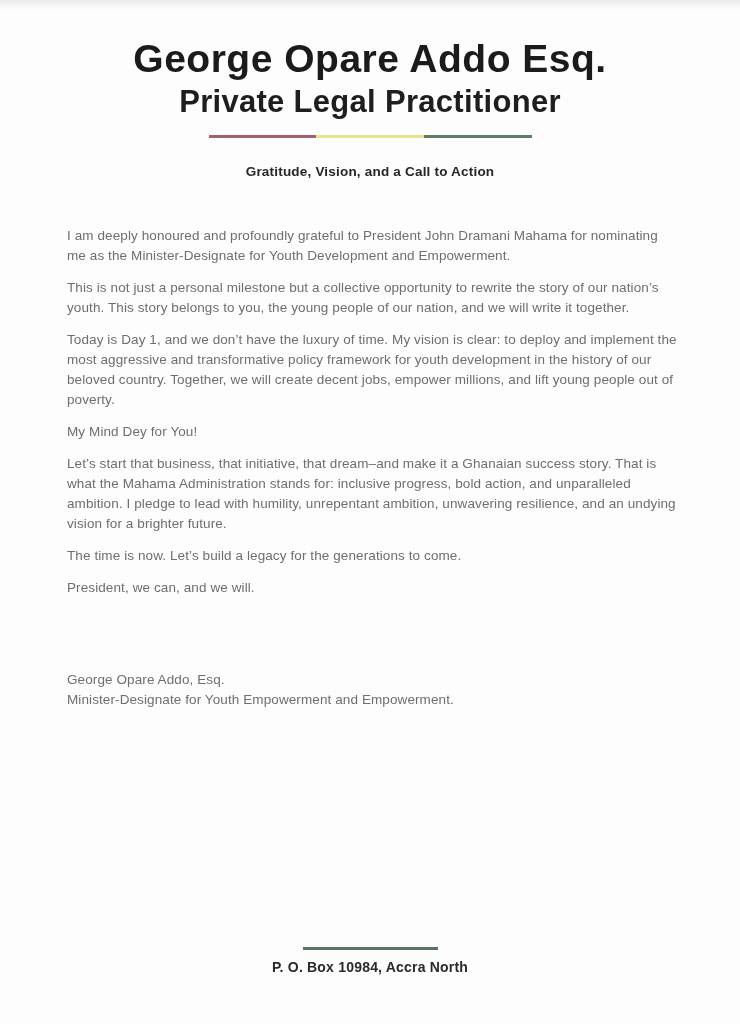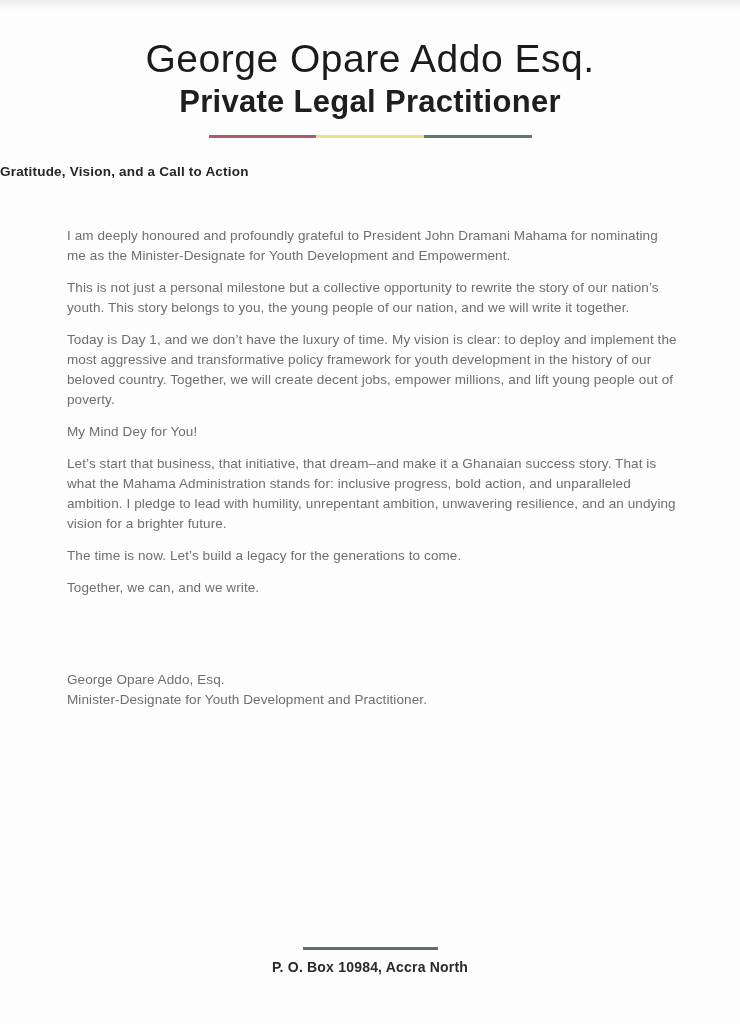--- a/index.html
+++ b/index.html
@@ -19,21 +19,21 @@
   }
 
   
   .letterhead {
     padding-top: 38px;
     text-align: center;
   }
   .letterhead .name {
     margin: 0;
     font-size: 39px;
-    font-weight: normal;
+    font-weight: bold;
     letter-spacing: 0.5px;
     color: #1b1b1b;
     line-height: 1.1;
   }
   .letterhead .role {
     margin: 3px 0 0 0;
     font-size: 31px;
     font-weight: bold;
     letter-spacing: 0.3px;
     color: #1e1e1e;
@@ -42,20 +42,21 @@
   .divider {
     display: flex;
     width: 323px;
     height: 3px;
     margin: 15px auto 0 auto;
   }
   .divider .seg { flex: 1 1 0; height: 100%; }
 
   .subject {
     margin: 26px 0 0 0;
+    text-align: center;
     font-size: 13.5px;
     font-weight: bold;
     letter-spacing: 0.2px;
     color: #262626;
   }
 
   
   .letter-body {
     margin: 47px 62px 8px 67px;
   }
@@ -114,26 +115,26 @@
 
   <div class="subject">Gratitude, Vision, and a Call to Action</div>
 
   <main class="letter-body">
     <p>I am deeply honoured and profoundly grateful to President John Dramani Mahama for nominating me as the Minister-Designate for Youth Development and Empowerment.</p>
     <p>This is not just a personal milestone but a collective opportunity to rewrite the story of our nation’s youth. This story belongs to you, the young people of our nation, and we will write it together.</p>
     <p>Today is Day 1, and we don’t have the luxury of time. My vision is clear: to deploy and implement the most aggressive and transformative policy framework for youth development in the history of our beloved country. Together, we will create decent jobs, empower millions, and lift young people out of poverty.</p>
     <p>My Mind Dey for You!</p>
     <p>Let’s start that business, that initiative, that dream–and make it a Ghanaian success story. That is what the Mahama Administration stands for: inclusive progress, bold action, and unparalleled ambition. I pledge to lead with humility, unrepentant ambition, unwavering resilience, and an undying vision for a brighter future.</p>
     <p>The time is now. Let’s build a legacy for the generations to come.</p>
-    <p>Together, we can, and we write.</p>
+    <p>President, we can, and we will.</p>
   </main>
 
   <div class="signature">
     <div>George Opare Addo, Esq.</div>
-    <div>Minister-Designate for Youth Development and Practitioner.</div>
+    <div>Minister-Designate for Youth Empowerment and Empowerment.</div>
   </div>
 
   <footer class="footer">
     <div class="footer-line" id="footer-line" style="background: rgb(92, 114, 98);"></div>
     <div class="footer-address">P. O. Box 10984, Accra North</div>
   </footer>
 
 </div>
 
 </body></html>

